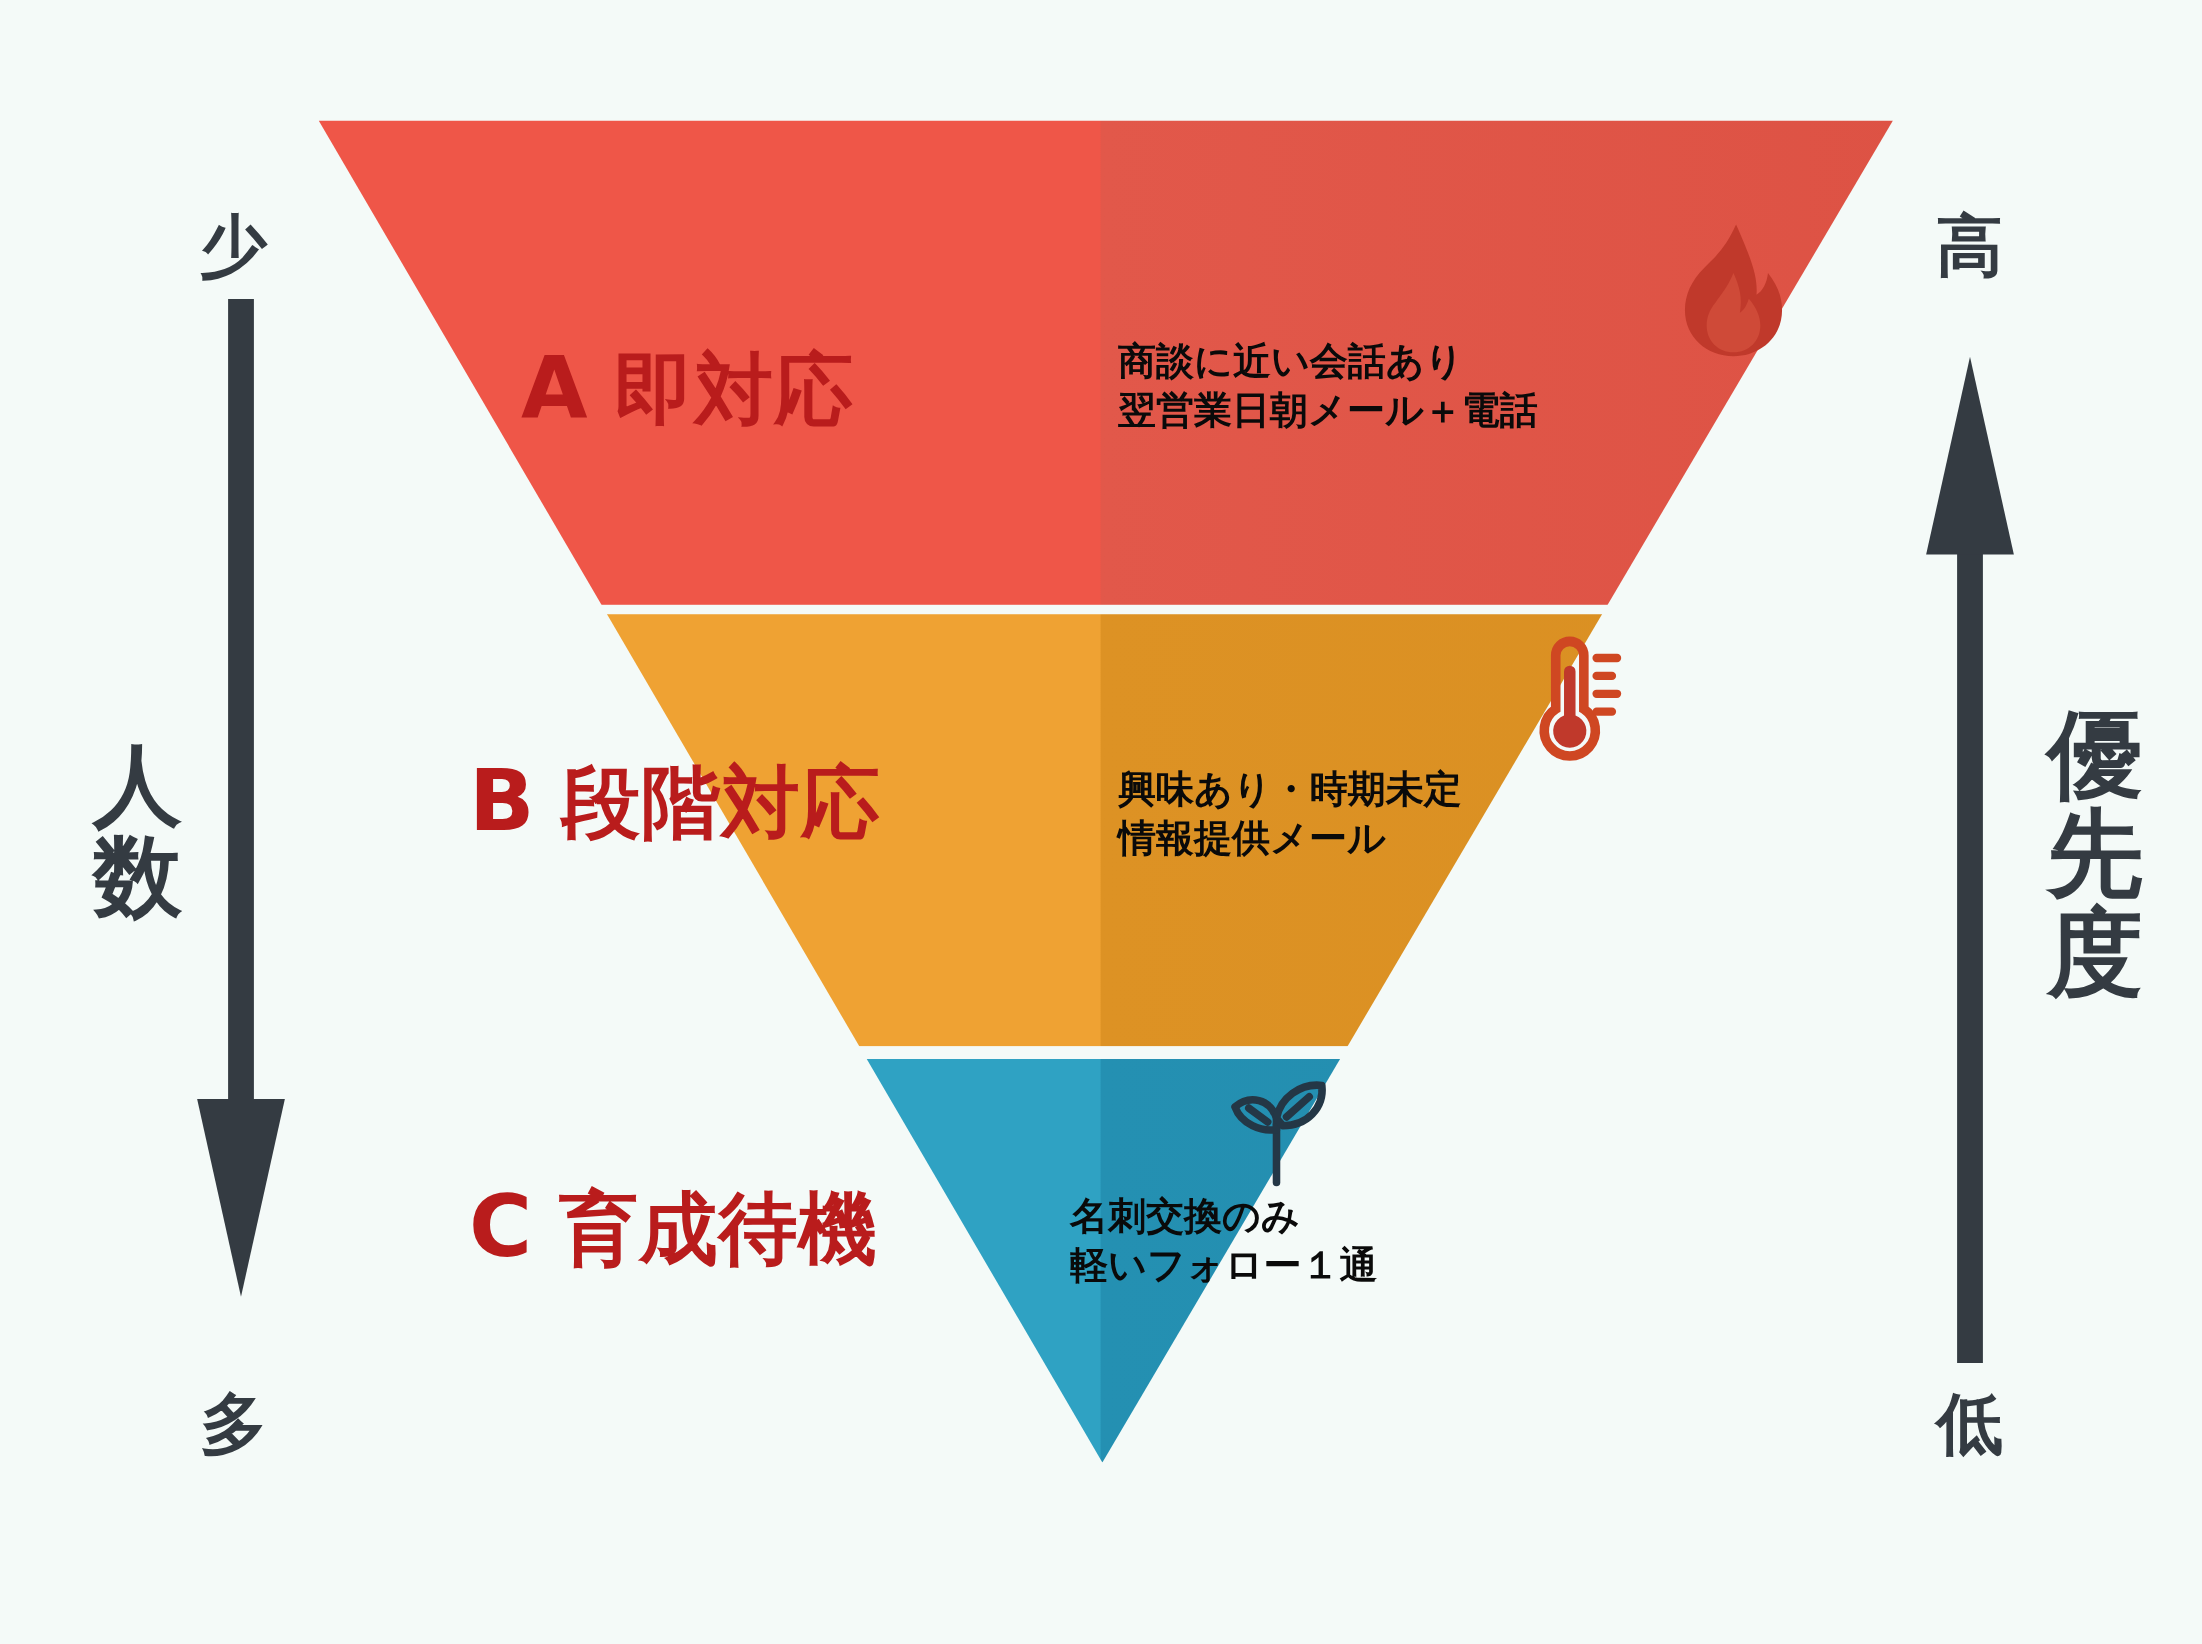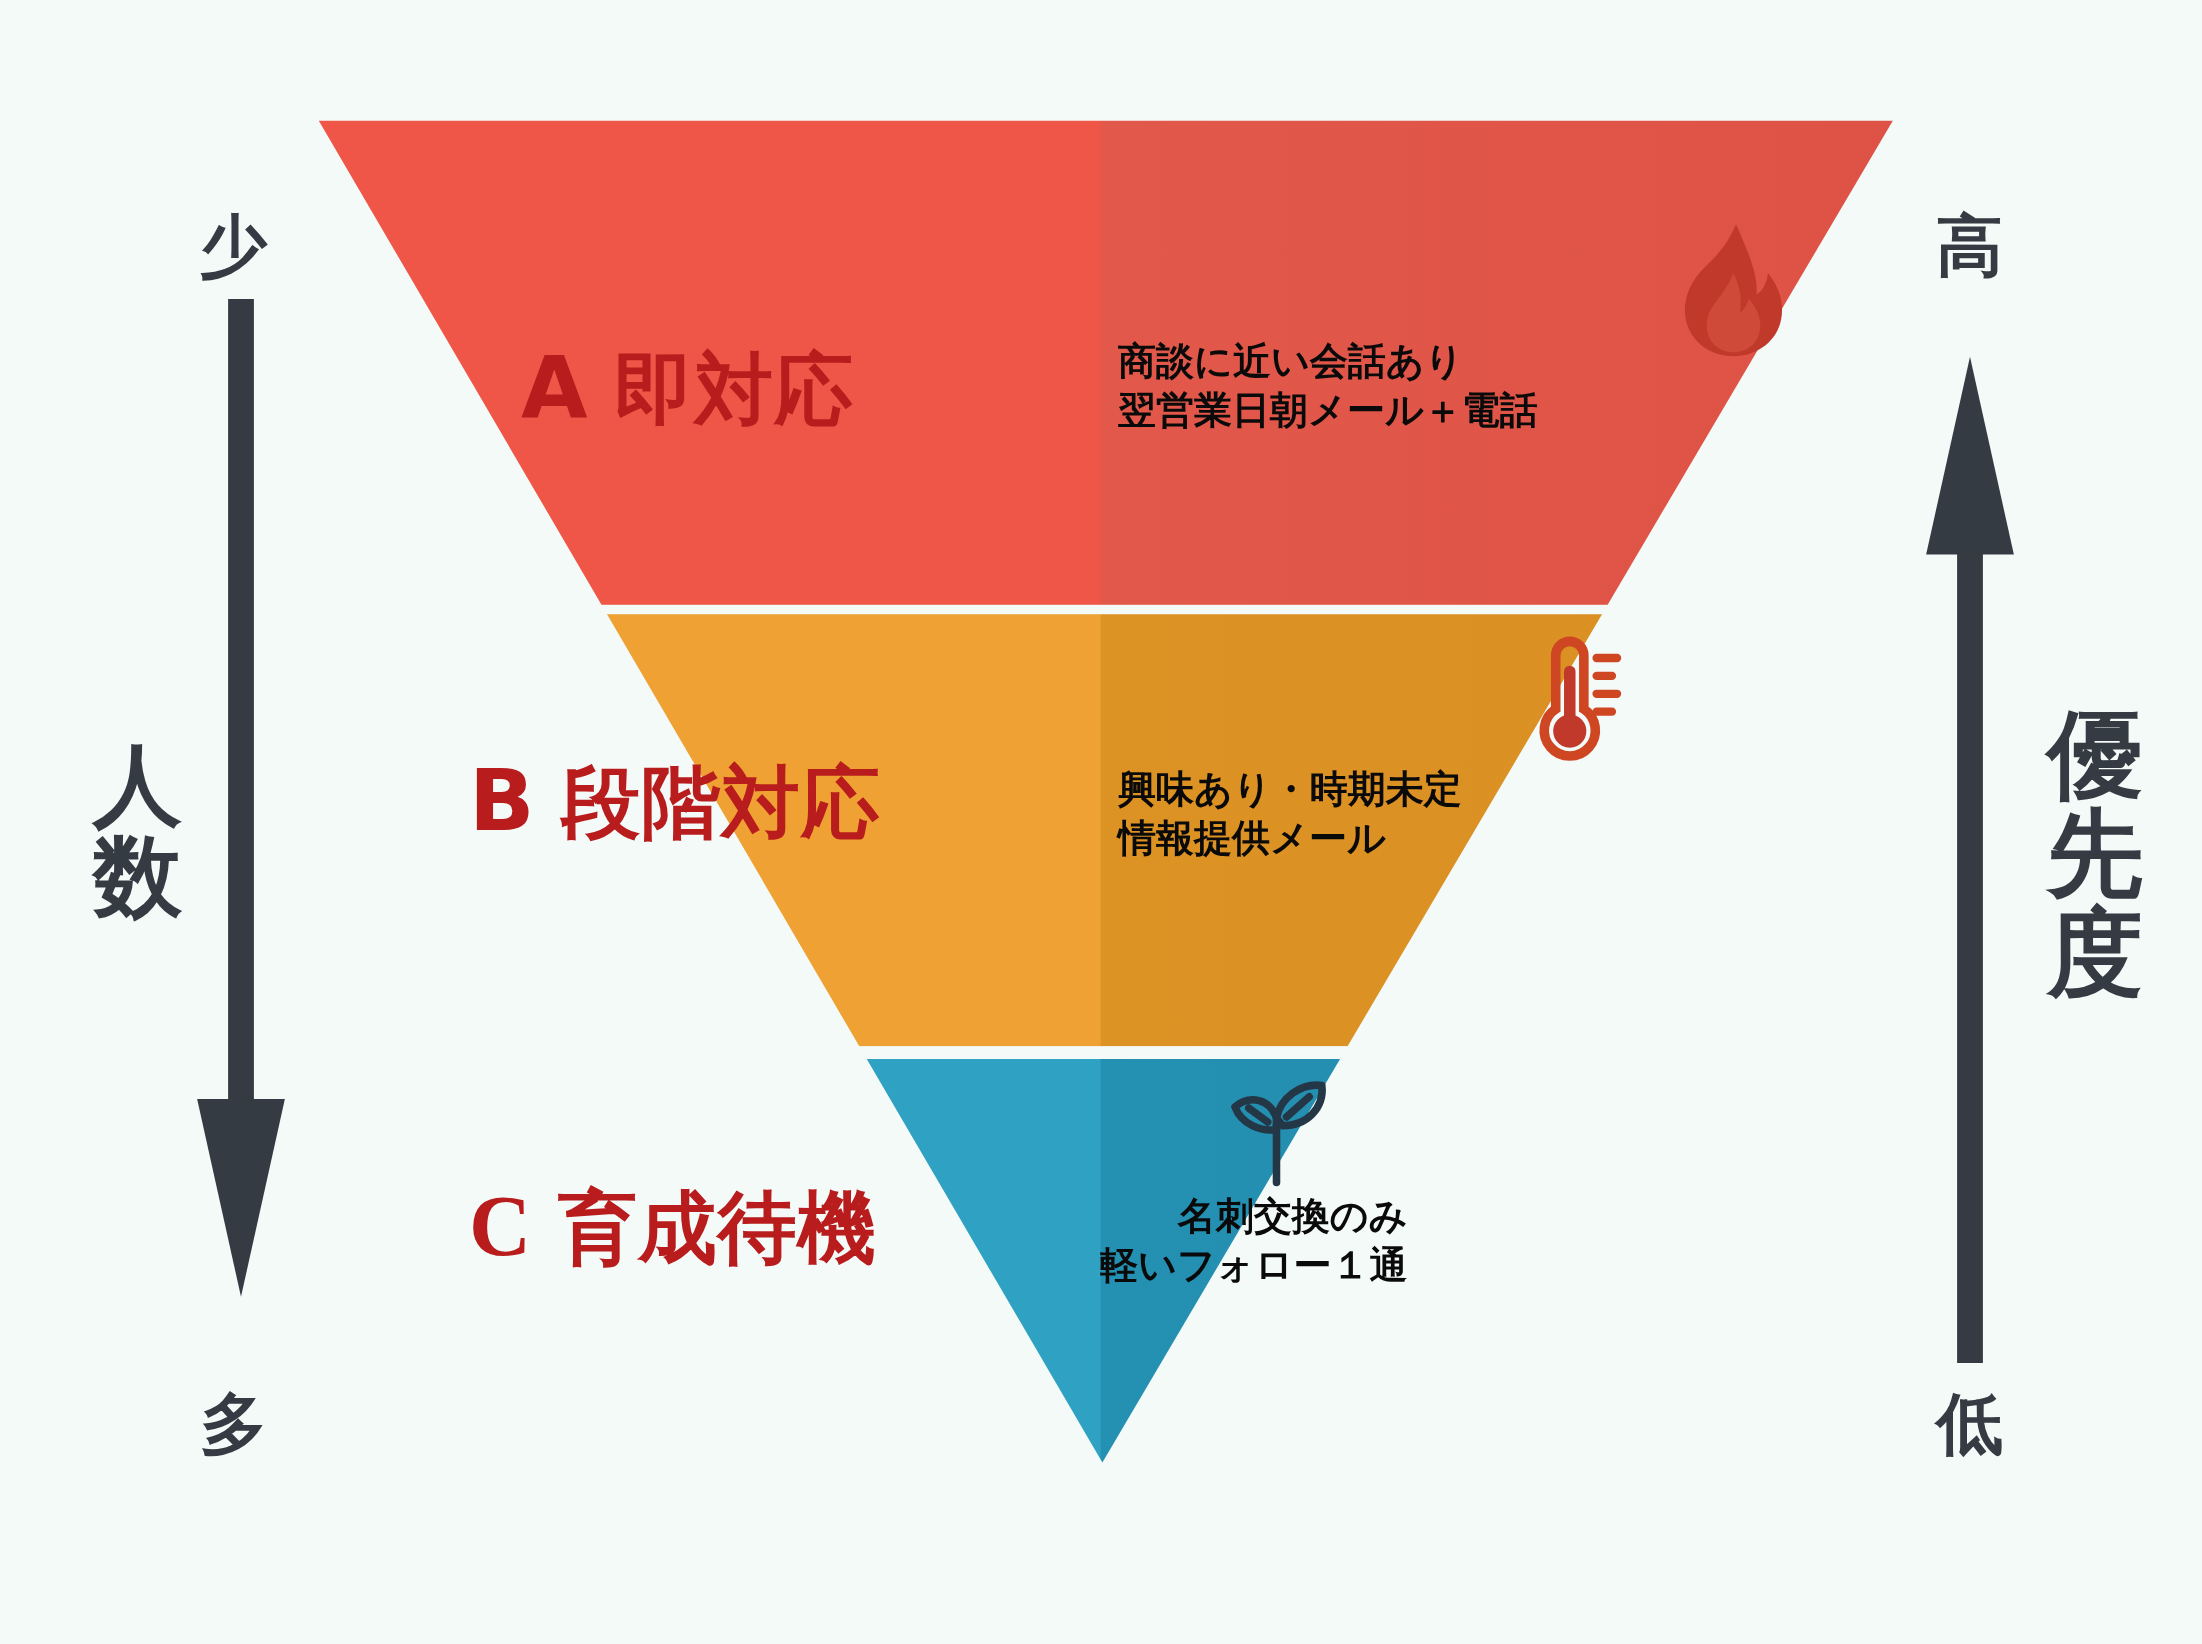--- a/index.html
+++ b/index.html
@@ -36,34 +36,34 @@
     white-space: nowrap;
     font-size: 79px;
     line-height: 1;
   }
   .tier-title .grade {
     font-size: 86px;
     margin-right: 26px;
   }
   #title-a { left: 521px; top: 344px; }
   #title-b { left: 469px; top: 757px; }
-  #title-c { left: 469px; top: 1183px; font-family: Liberation Serif, serif; }
+  #title-c { left: 469px; top: 1183px; }
 
   
   .tier-desc {
     position: absolute;
     font-weight: 700;
     color: #0a0a0a;
     font-size: 38px;
     line-height: 1.28;
     white-space: nowrap;
   }
   #desc-a { left: 1118px; top: 337px; }
   #desc-b { left: 1118px; top: 765px; }
-  #desc-c { left: 1100px; top: 1192px; text-align: right; }
+  #desc-c { left: 1070px; top: 1192px; }
   .tier-desc .line { display: block; }
 
   
   .tier-icon {
     position: absolute;
   }
   #icon-flame { left: 1669px; top: 222px; width: 129px; height: 138px; }
   #icon-thermo { left: 1504px; top: 635px; width: 129px; height: 138px; }
   #icon-sprout { left: 1211px; top: 1065px; width: 131px; height: 129px; }
 

